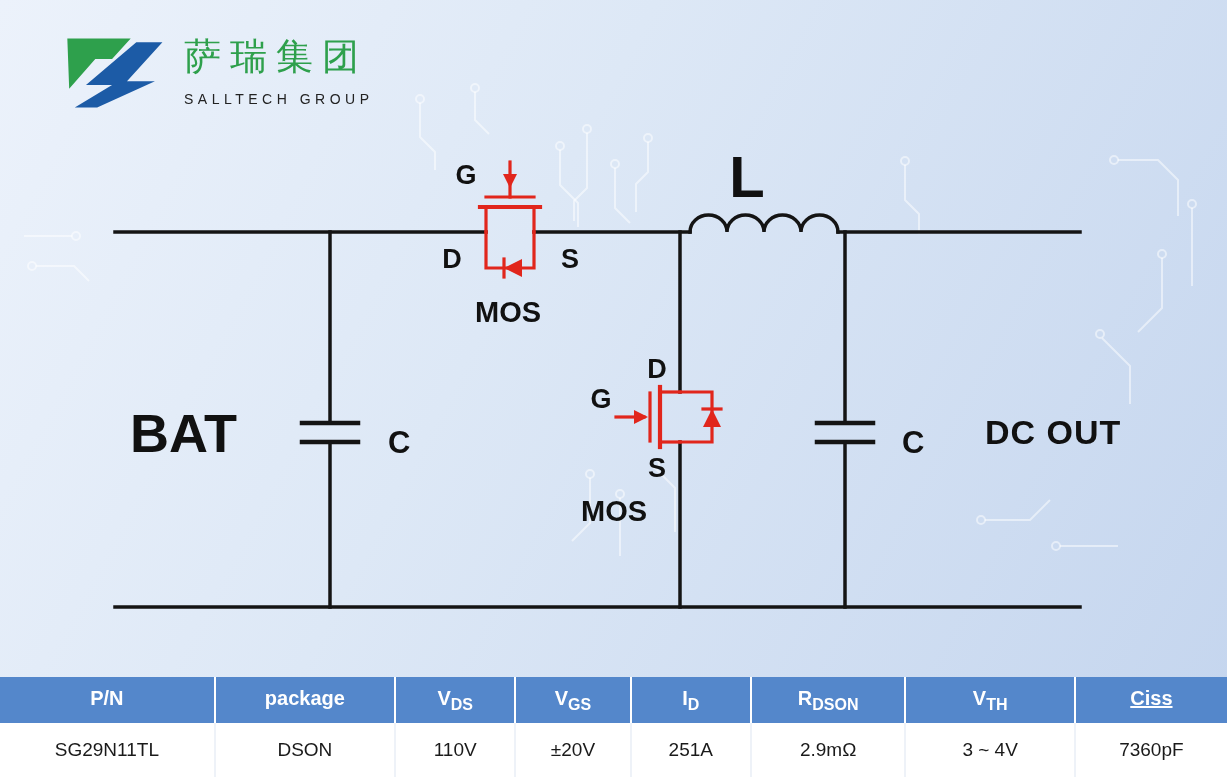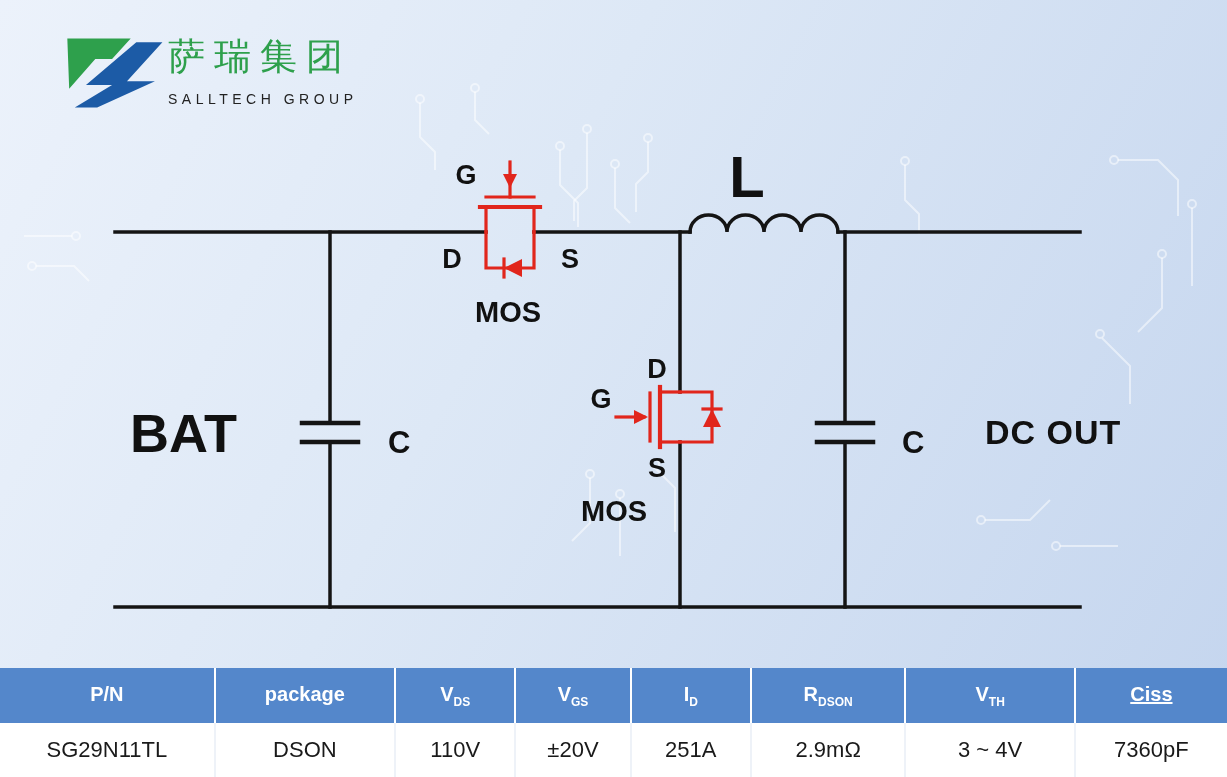--- a/index.html
+++ b/index.html
@@ -7,21 +7,21 @@
   .page {
     position: relative;
     width: 1227px;
     height: 777px;
     overflow: hidden;
     background: linear-gradient(118deg, #ecf2fb 0%, #dde8f6 40%, #c4d5ee 100%);
     font-family: "Liberation Sans", "DejaVu Sans", sans-serif;
   }
 
   
-  .logo { position: absolute; top: 33px; left: 58px; display: flex; align-items: center; }
+  .logo { position: absolute; top: 33px; left: 58px; display: flex; align-items: center; gap: 16px; }
   .logo-mark { width: 110px; height: 78px; }
   .logo-cn {
     font-size: 37px; color: #2ea04c; letter-spacing: 9px; font-weight: 500;
     font-family: "Liberation Serif", "DejaVu Serif", serif; line-height: 1.1;
   }
   .logo-en { font-size: 14px; color: #222; letter-spacing: 4.5px; margin-top: 14px; font-weight: 500; }
 
   
   .circuit-svg { position: absolute; inset: 0; width: 1227px; height: 777px; }
   .wire  { stroke: #141414; stroke-width: 3.5; fill: none; stroke-linecap: square; }
@@ -39,31 +39,31 @@
   .trace { stroke: #ffffff; stroke-width: 2; fill: none; opacity: 0.5; }
 
   
   .spec-table {
     position: absolute; left: 0; bottom: 0;
     width: 1227px; height: 97px;
     border-collapse: collapse; table-layout: fixed; background: #fff;
   }
   .spec-table th {
     background: #5487cb; color: #fff; font-size: 20px; font-weight: bold;
-    height: 55px; text-align: center; vertical-align: middle;
+    height: 46px; text-align: center; vertical-align: middle;
     border-right: 2px solid #ffffff;
   }
   .spec-table th:last-child { border-right: none; text-decoration: underline; }
   .spec-table td {
-    background: #ffffff; color: #1a1a1a; font-size: 22px;
+    background: #ffffff; color: #1a1a1a; font-size: 19px;
     height: 54px; text-align: center; vertical-align: middle;
     border-right: 2px solid #eef2f8;
   }
   .spec-table td:last-child { border-right: none; }
-  .spec-table th sub { font-size: 12px; font-weight: bold; }
+  .spec-table th sub { font-size: 16px; font-weight: bold; }
 </style>
 </head>
 <body>
 
 <div class="page">
 
   <svg class="circuit-svg" viewBox="0 0 1227 777">
 
     <g>
       <path class="trace" d="M420,103 v34 l15,15 v18"></path>

